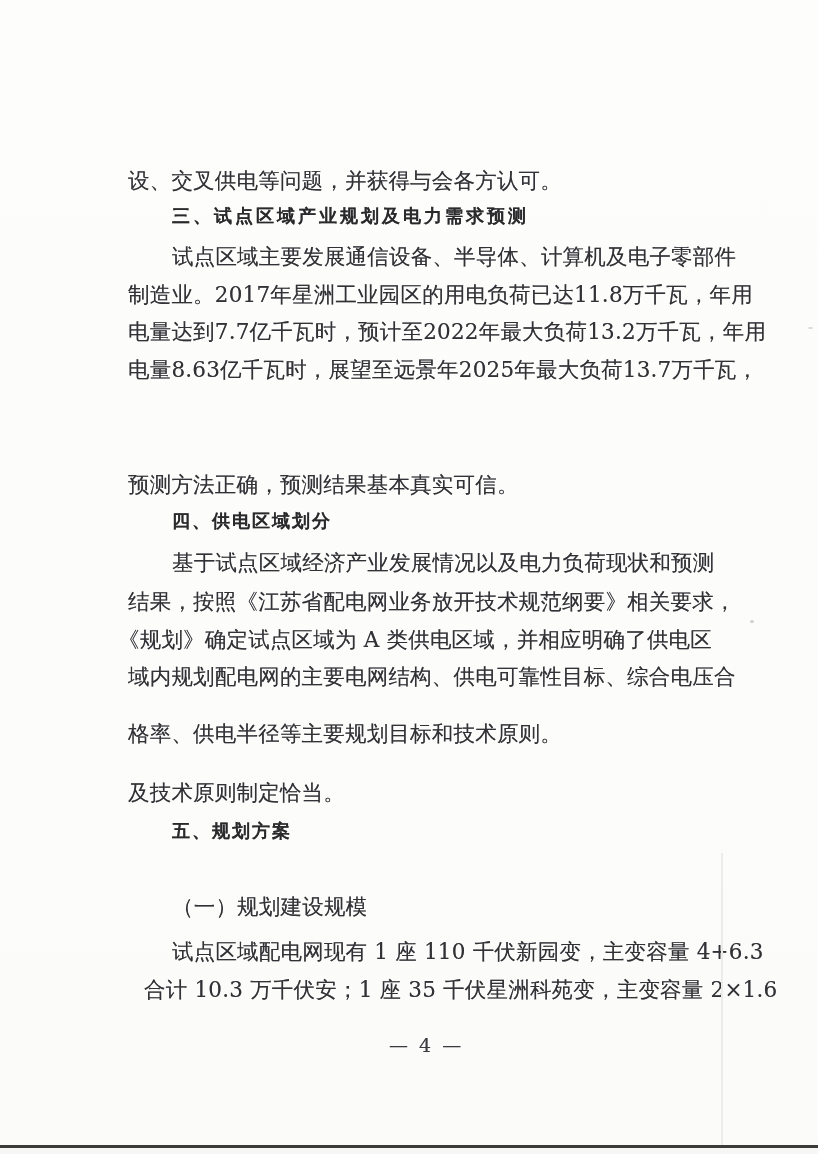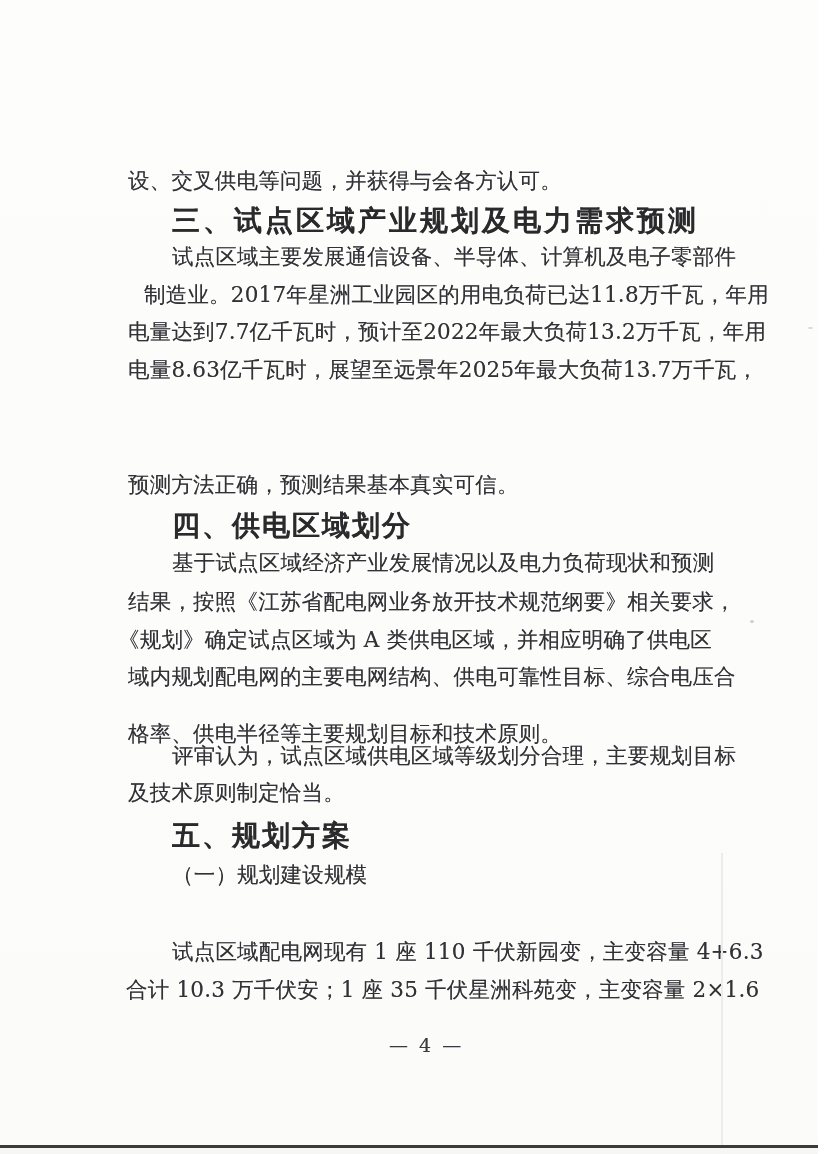--- a/index.html
+++ b/index.html
@@ -21,21 +21,21 @@
     white-space: nowrap;
     font-size: 21.5px;
     line-height: 1;
     letter-spacing: 0.2px;
     color: #323136;
     text-shadow: 0 0 0.6px rgba(60,60,66,0.55);
   }
   .heading {
     font-family: "DejaVu Sans", "Liberation Sans", sans-serif;
     font-weight: 700;
-    font-size: 28px;
+    font-size: 18px;
     color: #2a2a2c;
     text-shadow: 0 0 0.5px rgba(40,40,44,0.6);
   }
   .ls3 { letter-spacing: 3px; }
   .ls2 { letter-spacing: 2px; }
   .pagenum {
     position: absolute;
     white-space: nowrap;
     font-size: 19px;
     line-height: 1;
@@ -85,42 +85,41 @@
 </head>
 <body>
 
 <div class="page">
 
   <div class="line" style="left:128px; top:170px;">设、交叉供电等问题，并获得与会各方认可。</div>
 
   <div class="line heading ls3" style="left:172px; top:207px;">三、试点区域产业规划及电力需求预测</div>
 
   <div class="line" style="left:172px; top:246px;">试点区域主要发展通信设备、半导体、计算机及电子零部件</div>
-  <div class="line" style="left:144px; top:284px;text-align:center;">制造业。2017年星洲工业园区的用电负荷已达11.8万千瓦，年用</div>
+  <div class="line" style="left:128px; top:284px;text-align:center;">制造业。2017年星洲工业园区的用电负荷已达11.8万千瓦，年用</div>
   <div class="line" style="left:128px; top:321px;">电量达到7.7亿千瓦时，预计至2022年最大负荷13.2万千瓦，年用</div>
   <div class="line" style="left:128px; top:359px;text-align:right;">电量8.63亿千瓦时，展望至远景年2025年最大负荷13.7万千瓦，</div>
 
   <div class="line" style="left:128px; top:474px;">预测方法正确，预测结果基本真实可信。</div>
 
   <div class="line heading ls2" style="left:172px; top:512px;">四、供电区域划分</div>
 
   <div class="line" style="left:172px; top:552px;">基于试点区域经济产业发展情况以及电力负荷现状和预测</div>
   <div class="line" style="left:128px; top:591px;">结果，按照《江苏省配电网业务放开技术规范纲要》相关要求，</div>
   <div class="line" style="left:118px; top:629px;">《规划》确定试点区域为 A 类供电区域，并相应明确了供电区</div>
   <div class="line" style="left:128px; top:666px;">域内规划配电网的主要电网结构、供电可靠性目标、综合电压合</div>
   <div class="line" style="left:128px; top:724px;font-family:Liberation Serif, serif;">格率、供电半径等主要规划目标和技术原则。</div>
 
-  <div class="line" style="left:172px; top:745px;">评审认为，试点区域供电区域等级划分合理，主要规划目标</div>
   <div class="line" style="left:128px; top:782px;">及技术原则制定恰当。</div>
 
   <div class="line heading ls2" style="left:172px; top:822px;">五、规划方案</div>
 
-  <div class="line" style="left:172px; top:864px;text-align:right;">（一）规划建设规模</div>
+  <div class="line" style="left:172px; top:896px;text-align:right;">（一）规划建设规模</div>
   <div class="line" style="left:172px; top:941px;">试点区域配电网现有 1 座 110 千伏新园变，主变容量 4+6.3</div>
-  <div class="line" style="left:126px; top:979px;">合计 10.3 万千伏安；1 座 35 千伏星洲科苑变，主变容量 2×1.6</div>
+  <div class="line" style="left:144px; top:979px;">合计 10.3 万千伏安；1 座 35 千伏星洲科苑变，主变容量 2×1.6</div>
 
   <div class="pagenum" style="left:389px; top:1036px;">— 4 —</div>
 
   <div class="right-edge"></div>
   <div class="crease"></div>
   <div class="edge-bottom"></div>
   <div class="below-edge"></div>
   <div class="speck" style="left:750px; top:620px; width:4px; height:3px;"></div>
   <div class="speck" style="left:808px; top:327px; width:5px; height:2px; background:#d8d8d6;"></div>
 

